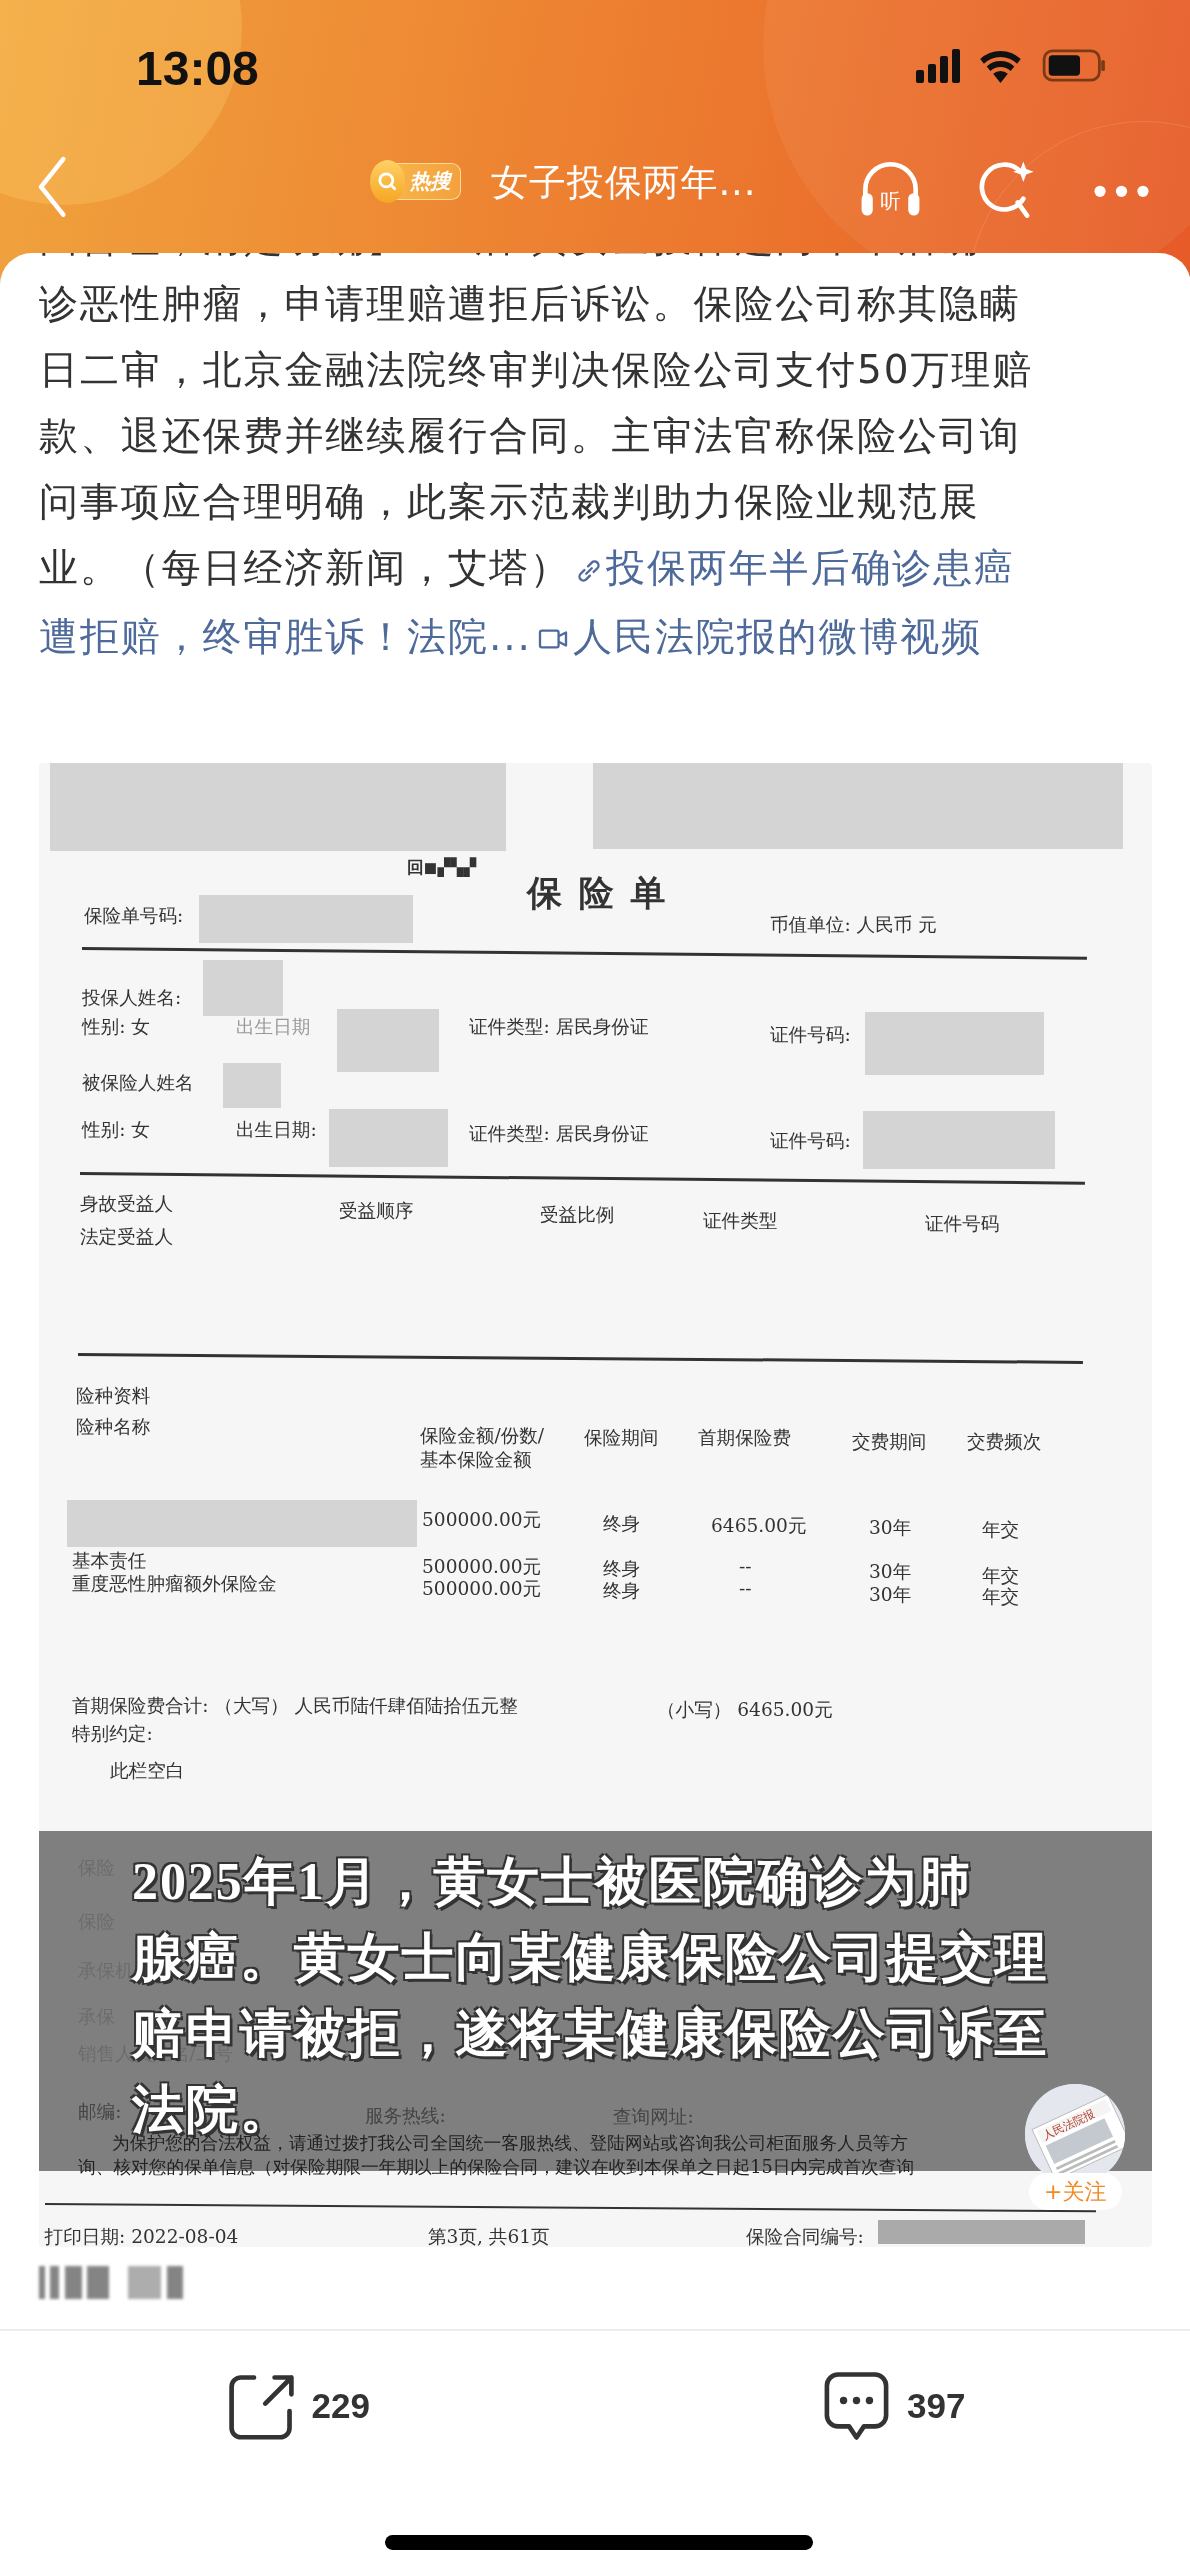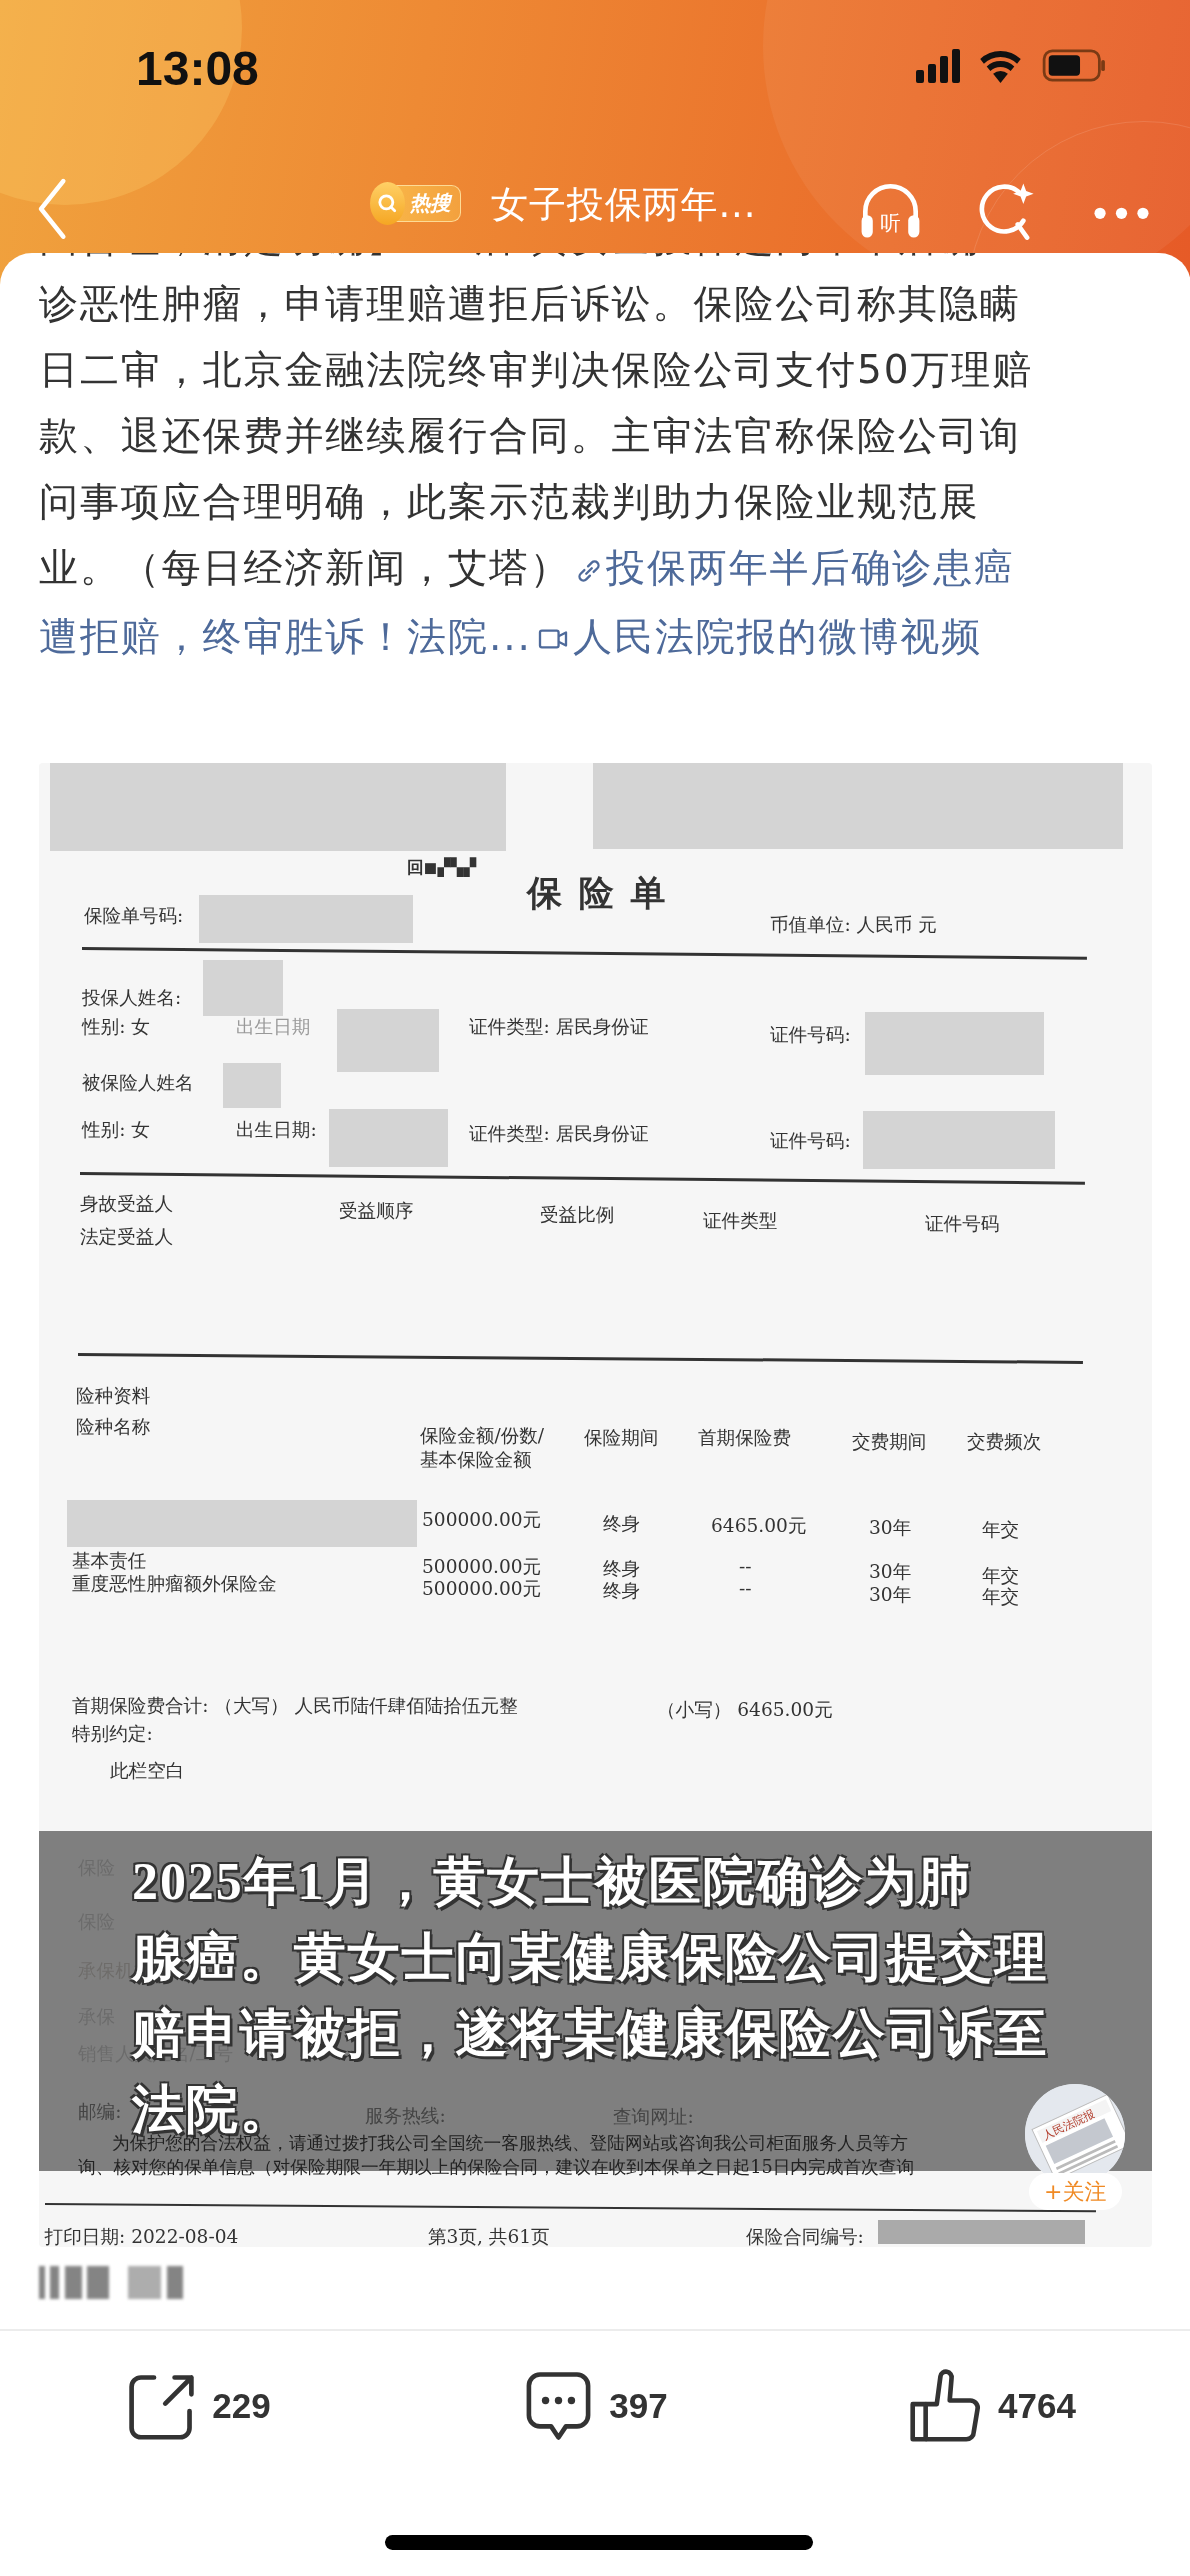--- a/index.html
+++ b/index.html
@@ -18,21 +18,21 @@
 
   
   .status-bar { position:absolute; left:0; top:0; width:1191px; height:140px; }
   .status-time { position:absolute; left:136px; top:41px; font-family:"Liberation Sans", sans-serif; font-weight:700; font-size:48px; color:#111; letter-spacing:0px; }
   .status-icons { position:absolute; right:84px; top:48px; display:flex; align-items:center; gap:18.6px; }
   .signal { display:flex; align-items:flex-end; gap:4.7px; height:35px; }
   .signal span { width:7.4px; background:#111; border-radius:1.9px; }
   .wifi svg, .battery svg { display:block; }
 
   
-  .nav-bar { position:absolute; left:0; top:163px; width:1045px; height:93px; }
+  .nav-bar { position:absolute; left:0; top:141px; width:1045px; height:93px; }
   .back-btn { position:absolute; left:26px; top:7.4px; width:56px; height:74px; }
   .hot-badge { position:absolute; left:370px; top:18.6px; display:flex; align-items:center; }
   .hot-badge .q { width:35px; height:43px; border-radius:50% 50% 50% 50%; background:linear-gradient(180deg,#ffd066,#f5a623); display:flex; align-items:center; justify-content:center; color:#fff; font-weight:700; font-size:20.5px; position:relative; z-index:2; }
   .hot-badge .lbl { margin-left:-9.3px; padding:2.8px 9.3px 2.8px 13px; height:37px; border-radius:0 9.3px 9.3px 0; background:linear-gradient(90deg,#f8b347,#f3a13e); border:1.9px solid rgba(255,230,170,0.8); color:#fff; font-size:20.5px; font-style:italic; font-weight:700; display:flex; align-items:center; }
   .nav-title { position:absolute; left:491px; top:16.7px; font-size:37px; color:#fff; letter-spacing:0.9px; }
   .nav-icon { position:absolute; top:13px; width:69px; height:69px; }
   .listen-icon { left:856px; }
   .search-ai-icon { left:973px; }
   .more-icon { left:1087px; }
 
@@ -308,24 +308,17 @@
     </div>
     <div class="action-item">
       <svg width="71" height="74" viewBox="0 0 76 80">
         <path d="M18 6 L58 6 A12 12 0 0 1 70 18 L70 50 A12 12 0 0 1 58 62 L46 62 L38 74 L30 62 L18 62 A12 12 0 0 1 6 50 L6 18 A12 12 0 0 1 18 6 Z" fill="none" stroke="#333" stroke-width="5" stroke-linejoin="round"></path>
         <circle cx="24" cy="34" r="4" fill="#333"></circle>
           <circle cx="38" cy="34" r="4" fill="#333"></circle>
           <circle cx="52" cy="34" r="4" fill="#333"></circle>
       </svg>
       <span class="count">397</span>
     </div>
-    <div class="action-item">
-      <svg width="74" height="78" viewBox="0 0 80 84">
-        <path d="M4 40 L18 40 L18 78 L4 78 Z" fill="none" stroke="#333" stroke-width="5" stroke-linejoin="round"></path>
-        <path d="M18 40 L30 40 L34 10 A6 6 0 0 1 46 12 L44 36 L66 36 A8 8 0 0 1 74 46 L70 70 A8 8 0 0 1 62 78 L18 78" fill="none" stroke="#333" stroke-width="5" stroke-linejoin="round"></path>
-      </svg>
-      <span class="count">4764</span>
-    </div>
   </div>
 </div>
 
 <div class="home-indicator"></div>
 
 
 </body></html>

